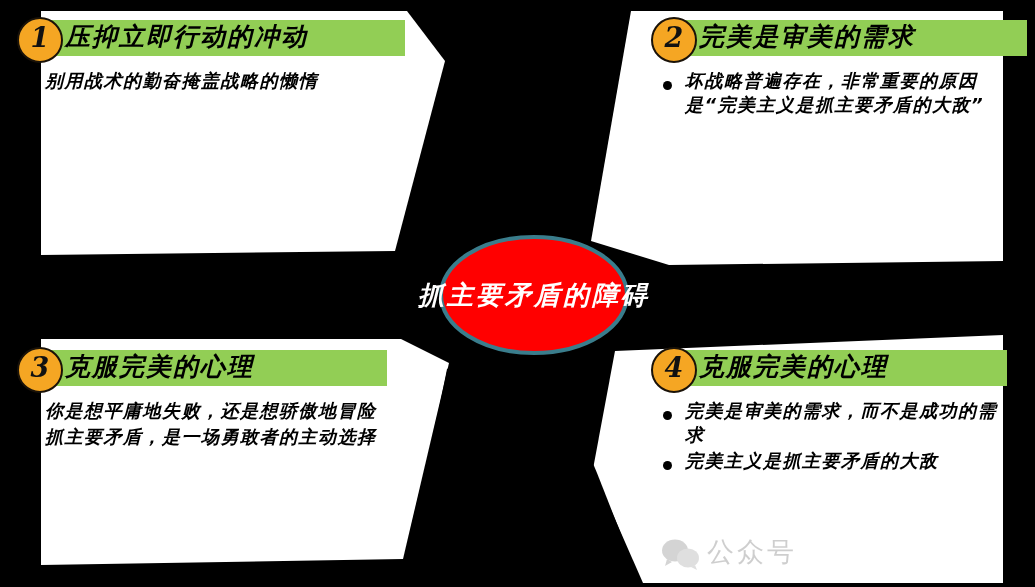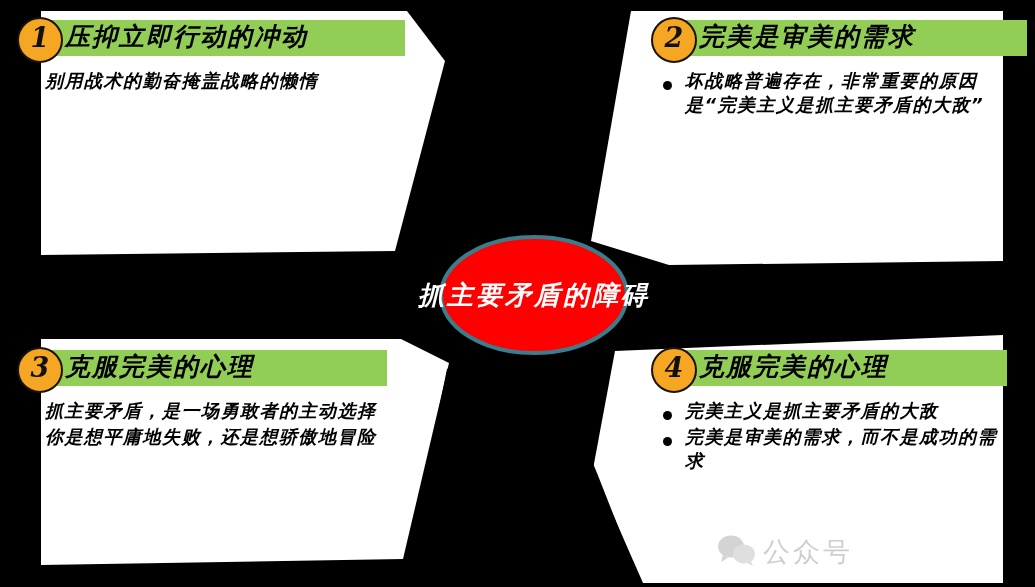--- a/index.html
+++ b/index.html
@@ -141,24 +141,24 @@
     font-style: italic;
     line-height: 1.42;
     letter-spacing: 3px;
     white-space: nowrap;
     font-family: "DejaVu Sans", "Liberation Sans", sans-serif;
   }
 
   
   #watermark {
     position: absolute;
-    left: 714px;
+    left: 658px;
     top: 531px;
     display: flex;
-    align-items: flex-start;
+    align-items: flex-end;
     z-index: 6;
     opacity: 0.42;
     pointer-events: none;
   }
   #watermark .wm-text {
     font-size: 27px;
     color: #8d8d8d;
     letter-spacing: 3px;
     white-space: nowrap;
     font-family: "DejaVu Sans", "Liberation Sans", sans-serif;
@@ -223,35 +223,35 @@
   </div>
 
   <div class="quad" id="q3">
     <div class="quad-head">
       <div class="head-bar">
         <span class="head-text">克服完美的心理</span>
       </div>
       <div class="badge">3</div>
     </div>
     <ul class="bullets">
+      <li>你是想平庸地失败，还是想骄傲地冒险</li>
       <li>抓主要矛盾，是一场勇敢者的主动选择</li>
-      <li>你是想平庸地失败，还是想骄傲地冒险</li>
     </ul>
   </div>
 
   <div class="quad" id="q4">
     <div class="quad-head">
       <div class="head-bar">
         <span class="head-text">克服完美的心理</span>
       </div>
       <div class="badge">4</div>
     </div>
     <ul class="bullets">
+      <li>完美是审美的需求，而不是成功的需求</li>
       <li>完美主义是抓主要矛盾的大敌</li>
-      <li>完美是审美的需求，而不是成功的需求</li>
     </ul>
   </div>
 
   <div id="watermark">
     <svg id="wechat-icon" width="40" height="32" viewBox="0 0 40 32">
       <ellipse cx="14" cy="12.5" rx="13" ry="11" fill="#9a9a9a"></ellipse>
       <polygon points="6,21 4,28 11,24" fill="#9a9a9a"></polygon>
       <ellipse cx="27" cy="20" rx="11" ry="9.5" fill="#b5b5b5"></ellipse>
       <polygon points="34,27 36,32 30,29" fill="#b5b5b5"></polygon>
     </svg>

